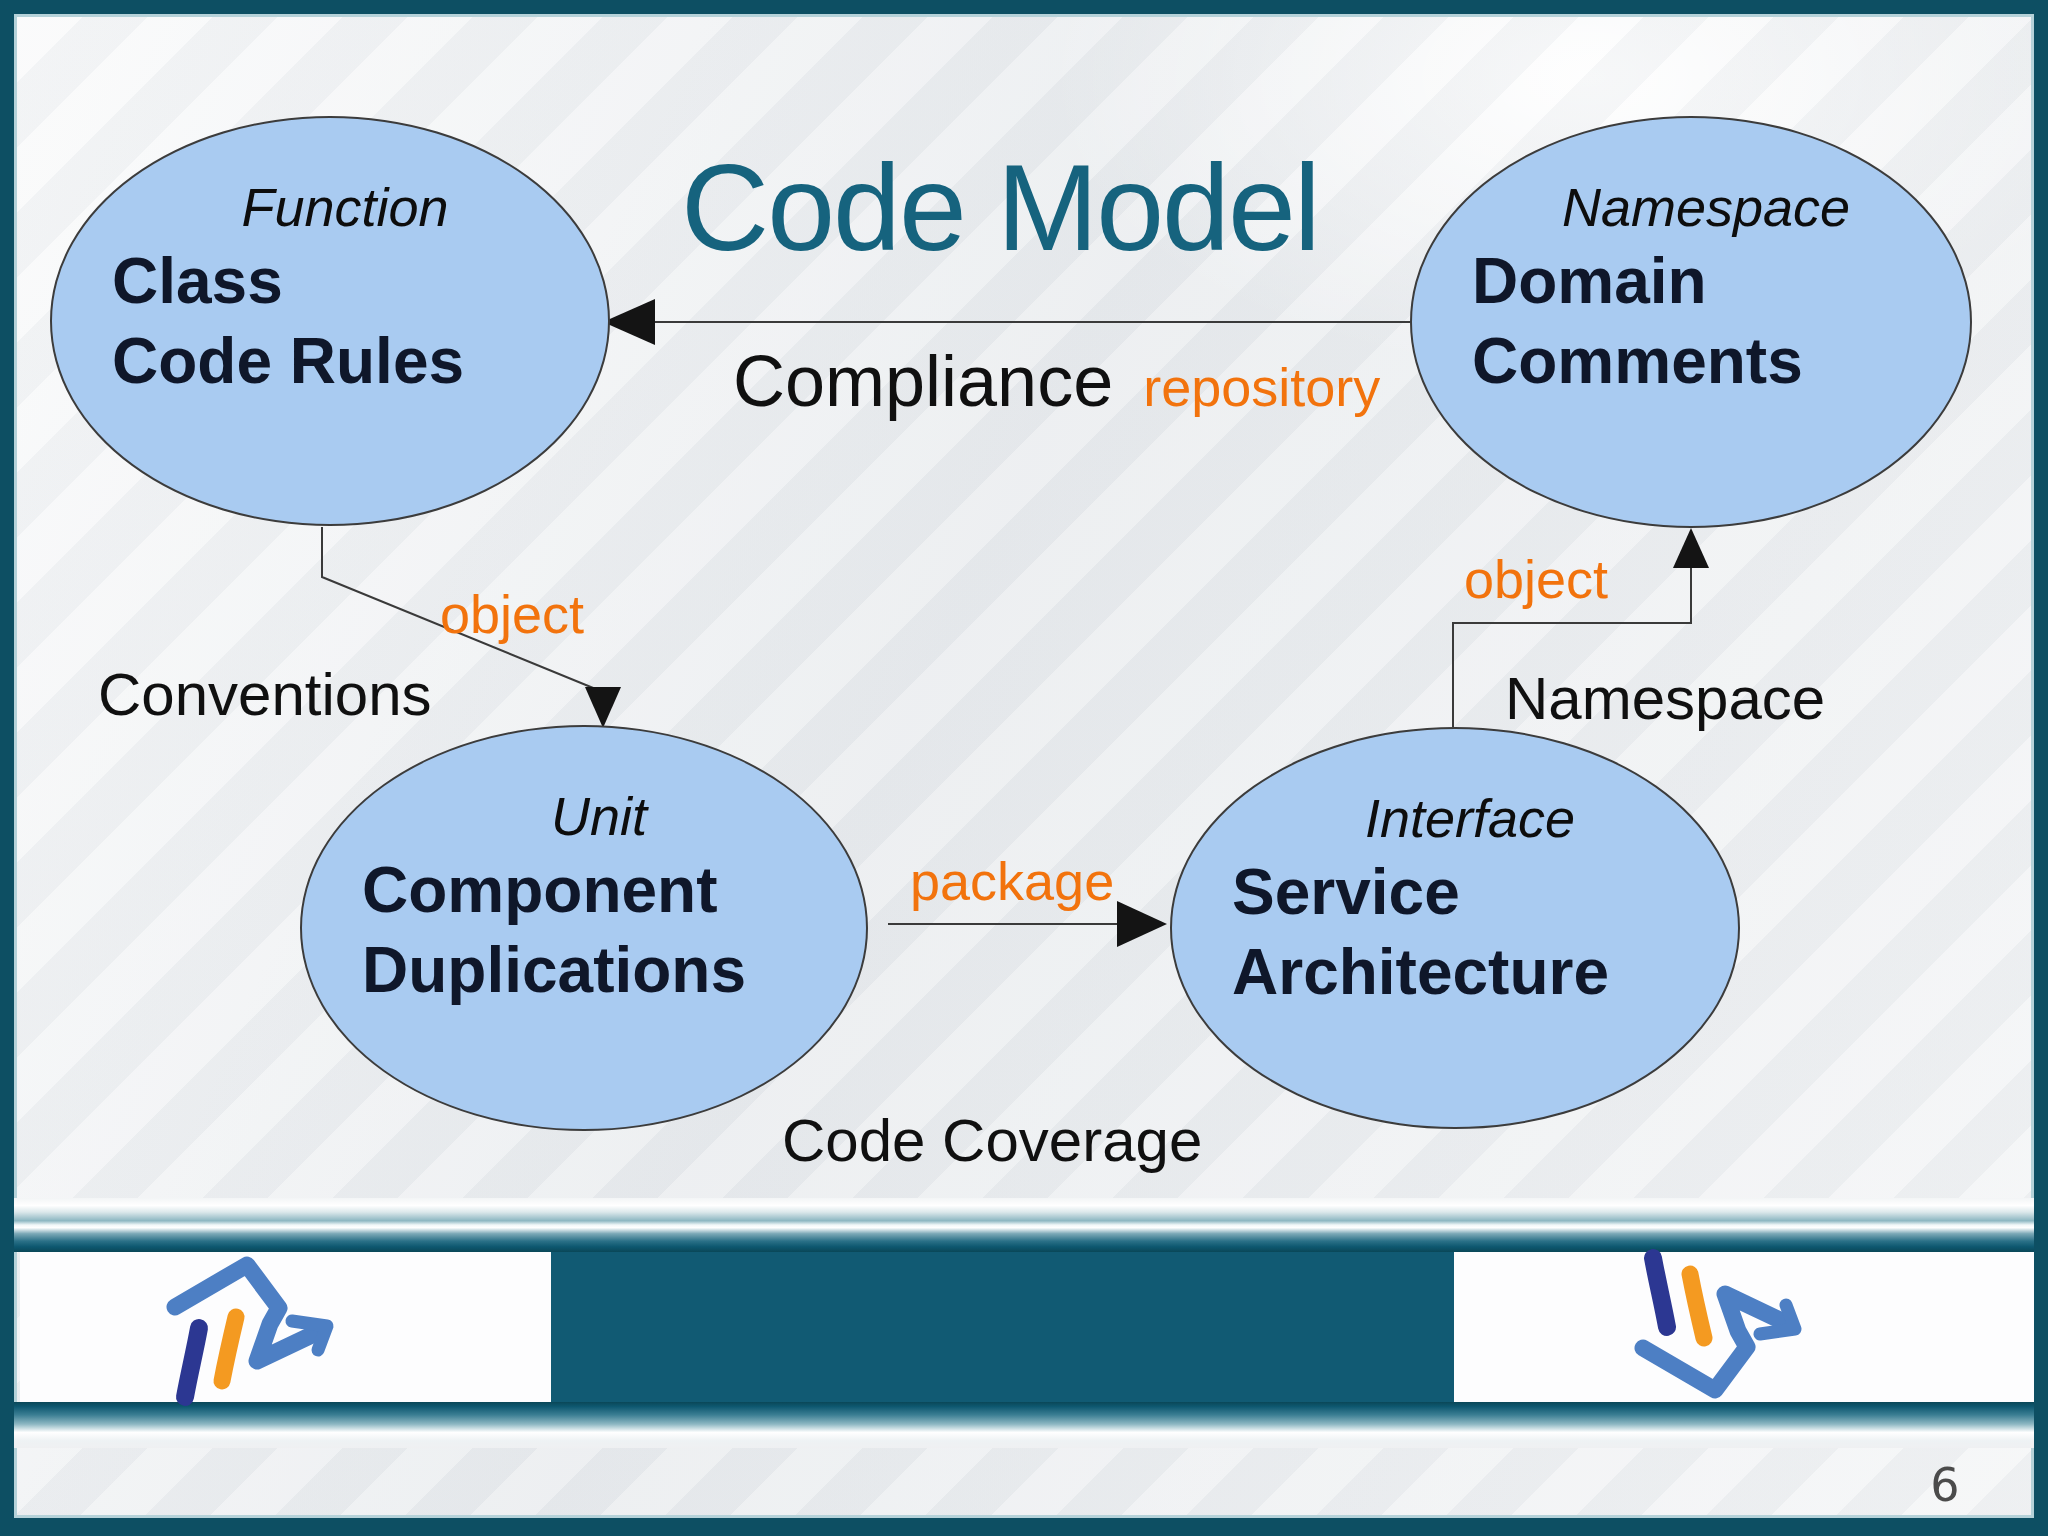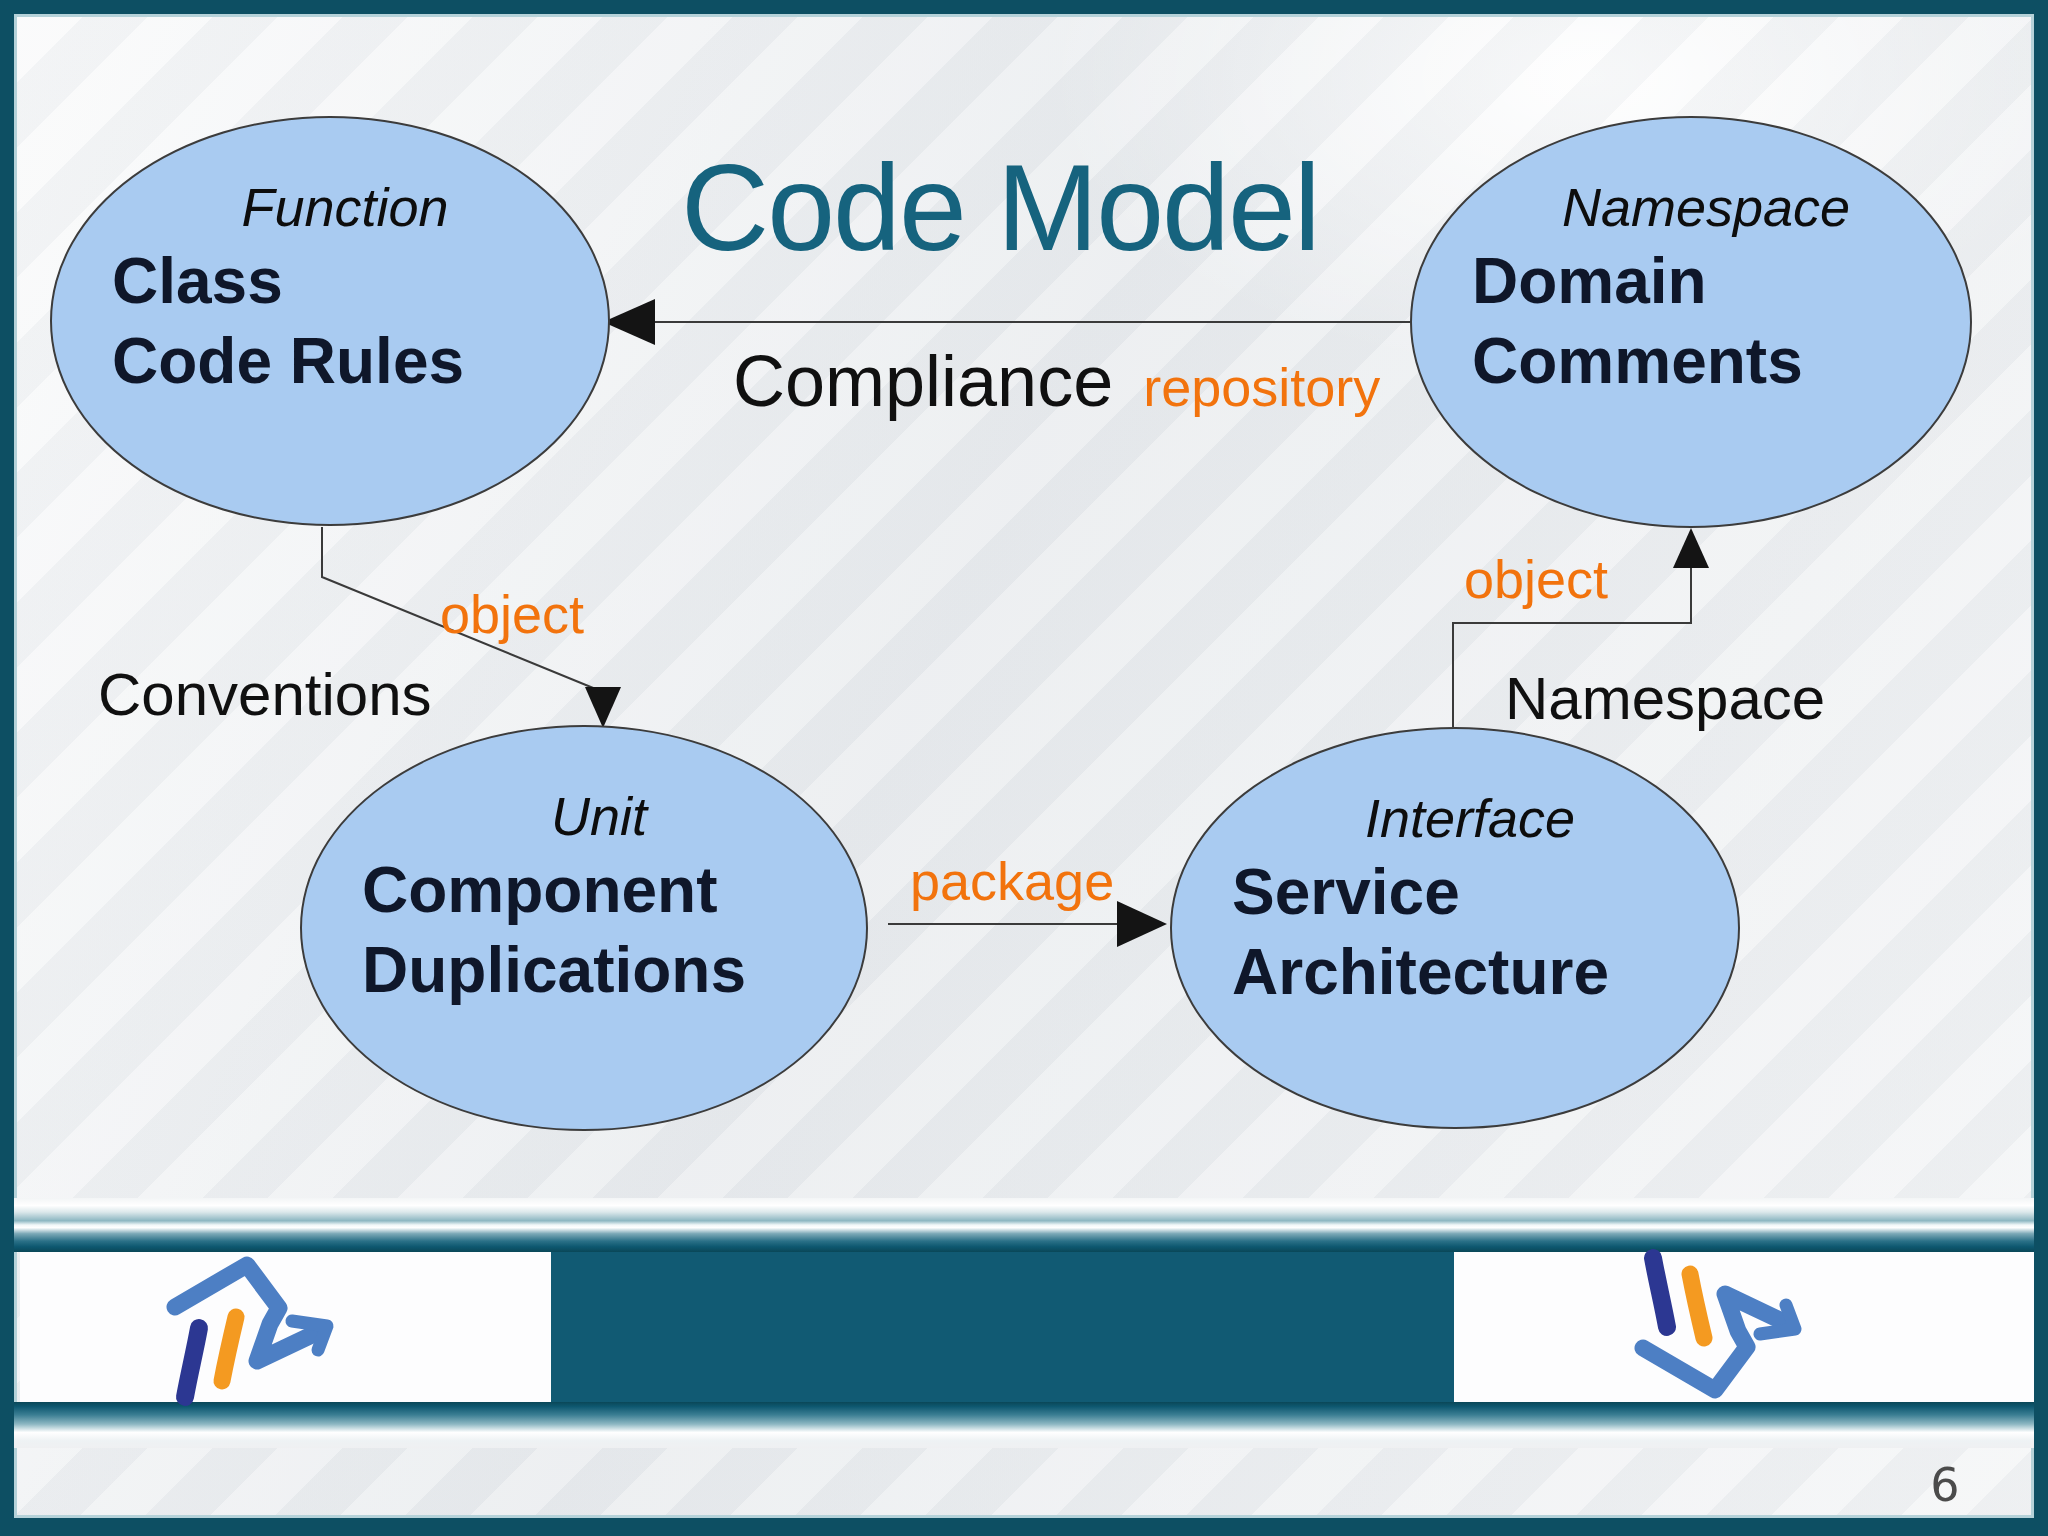--- a/index.html
+++ b/index.html
@@ -93,20 +93,21 @@
 
   <div class="compliance-row">
     <span class="c1">Compliance</span>
     <span class="c2">repository</span>
   </div>
   <div class="lbl lbl-orange" style="left:440px;top:585px;">object</div>
   <div class="lbl lbl-big" style="left:98px;top:662px;">Conventions</div>
   <div class="lbl lbl-big" style="left:1505px;top:666px;">Namespace</div>
   <div class="lbl lbl-orange" style="left:910px;top:852px;">package</div>
   <div class="lbl lbl-orange" style="left:1464px;top:550px;">object</div>
+  <div class="lbl lbl-big" style="left:782px;top:1108px;">Code Coverage</div>
 
   <div class="band-a"></div>
   <div class="logo-box left"></div>
   <div class="footer-bar"></div>
   <div class="logo-box right"></div>
   <div class="band-b"></div>
 
   <svg class="logo left" width="260" height="170" viewBox="0 0 260 170">
     <polyline points="35,62 107,20 139,63 130,79 117,116 176,88" fill="none" stroke="#4d7fc4" stroke-width="17" stroke-linecap="round" stroke-linejoin="round"></polyline>
     <polyline points="152,76 187,81 178,105" fill="none" stroke="#4d7fc4" stroke-width="13" stroke-linecap="round" stroke-linejoin="round"></polyline>

